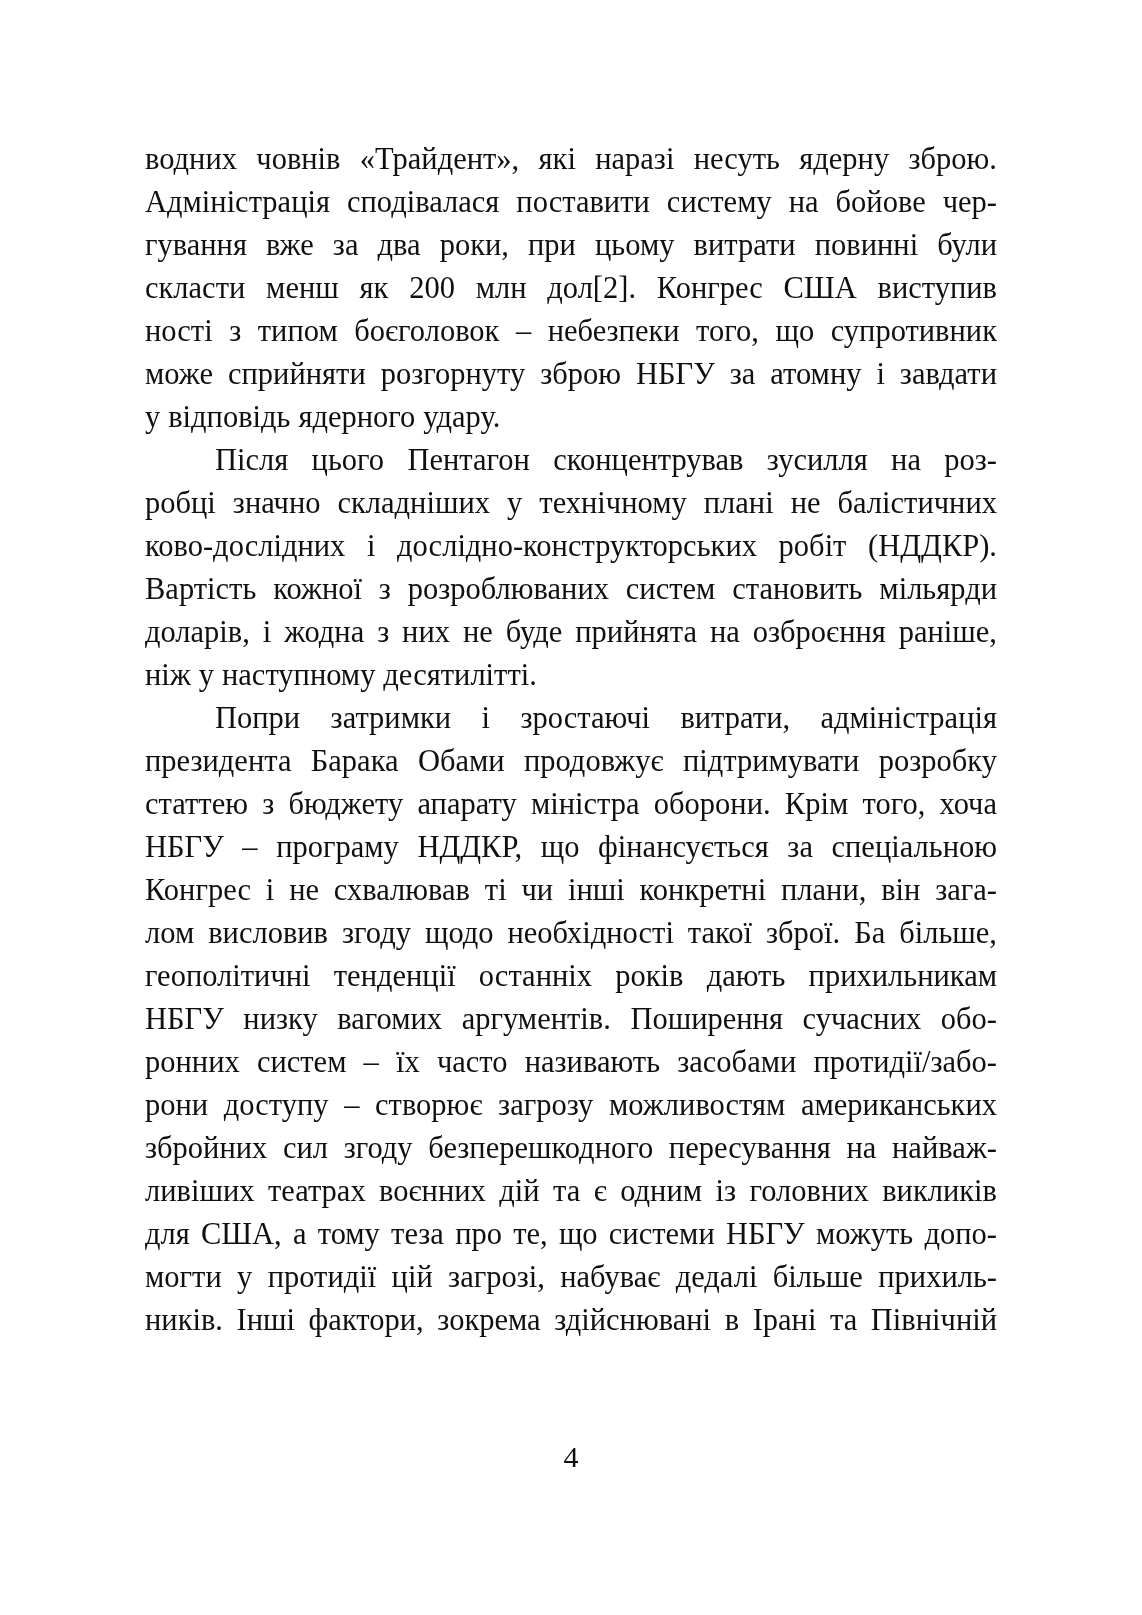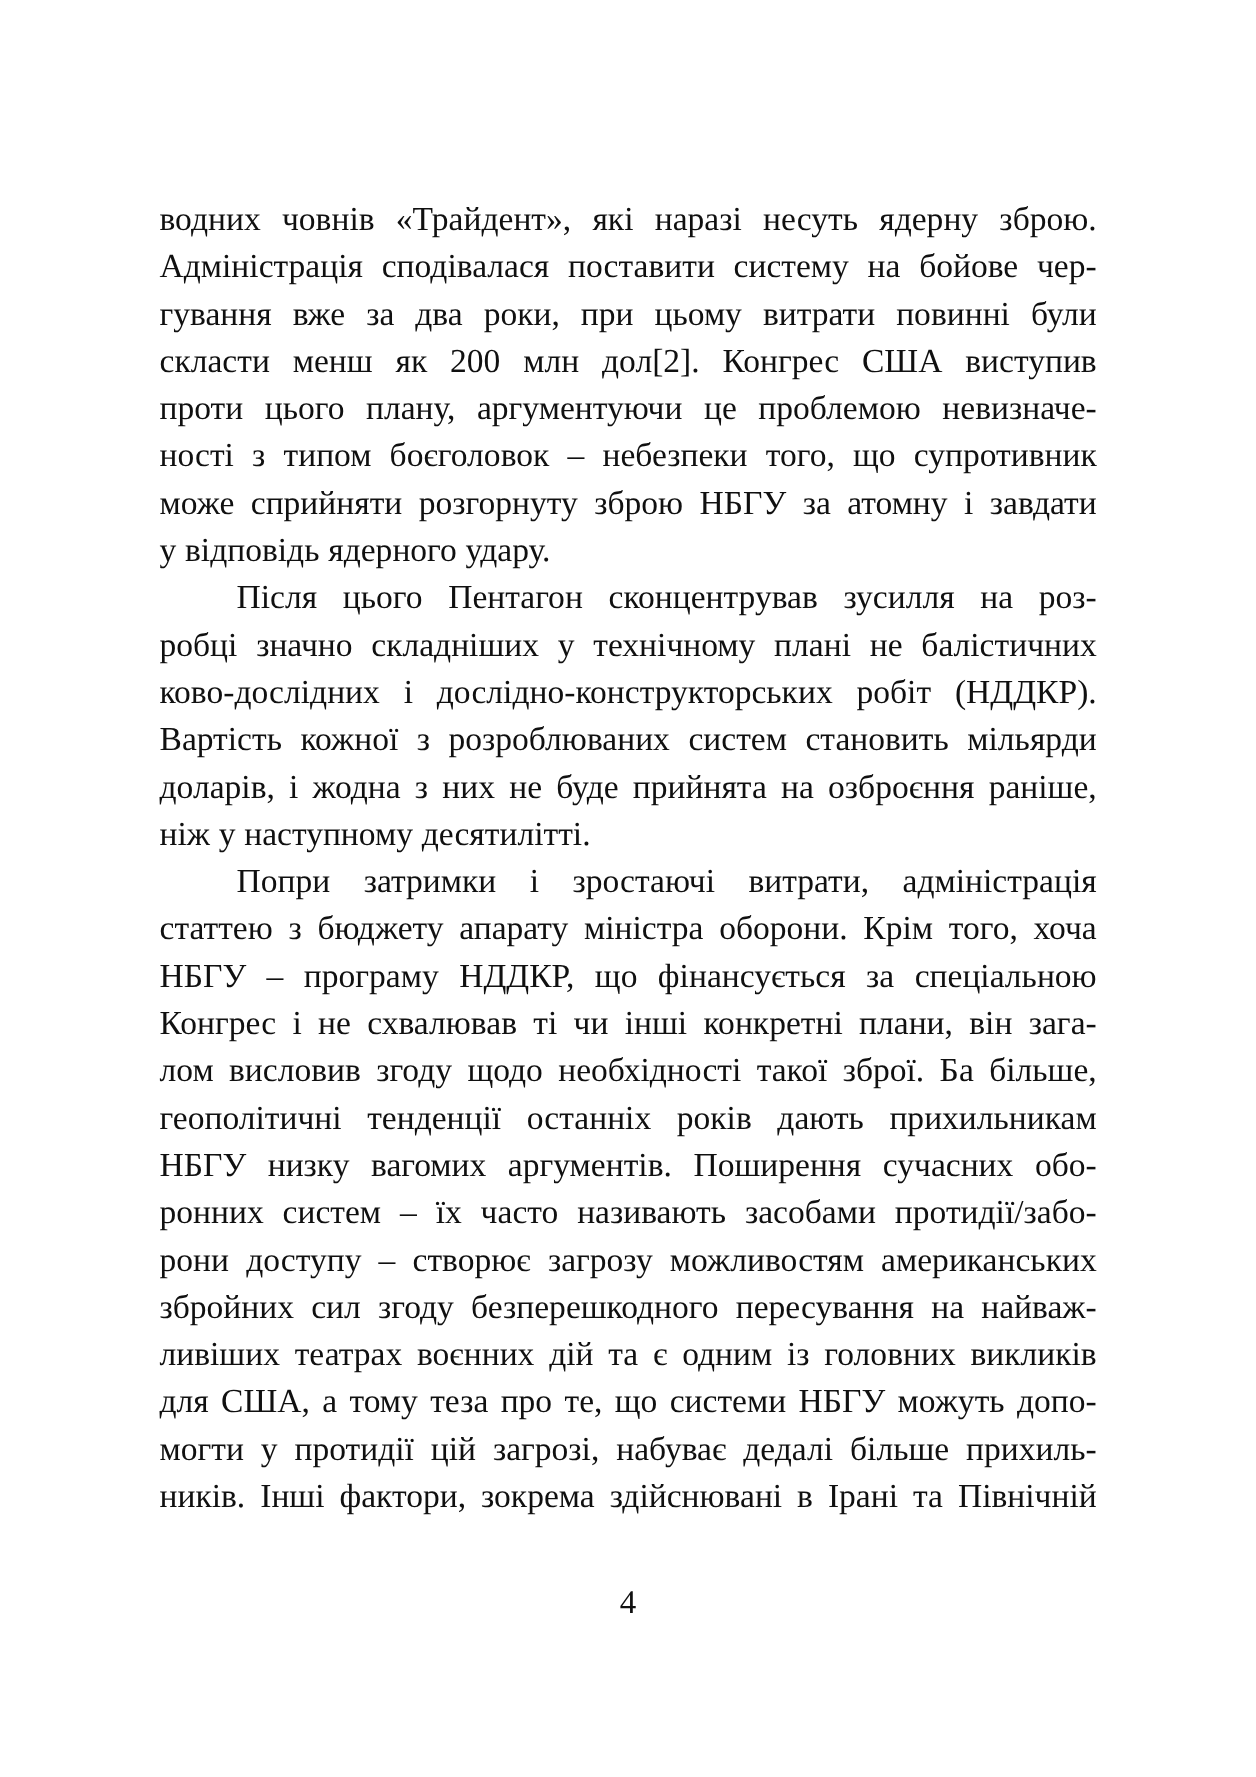--- a/index.html
+++ b/index.html
@@ -14,21 +14,20 @@
     height: 1615px;
     background: #ffffff;
     overflow: hidden;
     box-sizing: border-box;
   }
   .text-block {
     position: absolute;
     left: 145px;
     top: 138px;
     width: 852px;
-    margin-top: 40px;
   }
   .para {
     margin: 0;
     font-family: "Liberation Serif", "DejaVu Serif", serif;
     font-size: 30.5px;
     line-height: 43px;
     color: #101010;
     text-align: justify;
     text-justify: inter-word;
     -webkit-hyphens: none;
@@ -67,35 +66,35 @@
 
 <div class="page">
 
   <div class="text-block">
 
     <p class="para" id="p1">
         <span class="line">водних човнів «Трайдент», які наразі несуть ядерну зброю.</span>
         <span class="line">Адміністрація сподівалася поставити систему на бойове чер-</span>
         <span class="line">гування вже за два роки, при цьому витрати повинні були</span>
         <span class="line">скласти менш як 200 млн дол[2]. Конгрес США виступив</span>
-        <span class="line">проти цього плану, аргументуючи це проблемою невизначе-</span>
         <span class="line">ності з типом боєголовок – небезпеки того, що супротивник</span>
         <span class="line">може сприйняти розгорнуту зброю НБГУ за атомну і завдати</span>
         <span class="line last">у відповідь ядерного удару.</span>
       </p>
     <p class="para" id="p2">
         <span class="line indent">Після цього Пентагон сконцентрував зусилля на роз-</span>
         <span class="line">робці значно складніших у технічному плані не балістичних</span>
         <span class="line">ково-дослідних і дослідно-конструкторських робіт (НДДКР).</span>
         <span class="line">Вартість кожної з розроблюваних систем становить мільярди</span>
         <span class="line">доларів, і жодна з них не буде прийнята на озброєння раніше,</span>
         <span class="line last">ніж у наступному десятилітті.</span>
       </p>
     <p class="para" id="p3">
         <span class="line indent">Попри затримки і зростаючі витрати, адміністрація</span>
+        <span class="line">президента Барака Обами продовжує підтримувати розробку</span>
         <span class="line">статтею з бюджету апарату міністра оборони. Крім того, хоча</span>
         <span class="line">НБГУ – програму НДДКР, що фінансується за спеціальною</span>
         <span class="line">Конгрес і не схвалював ті чи інші конкретні плани, він зага-</span>
         <span class="line">лом висловив згоду щодо необхідності такої зброї. Ба більше,</span>
         <span class="line">геополітичні тенденції останніх років дають прихильникам</span>
         <span class="line">НБГУ низку вагомих аргументів. Поширення сучасних обо-</span>
         <span class="line">ронних систем – їх часто називають засобами протидії/забо-</span>
         <span class="line">рони доступу – створює загрозу можливостям американських</span>
         <span class="line">збройних сил згоду безперешкодного пересування на найваж-</span>
         <span class="line">ливіших театрах воєнних дій та є одним із головних викликів</span>

